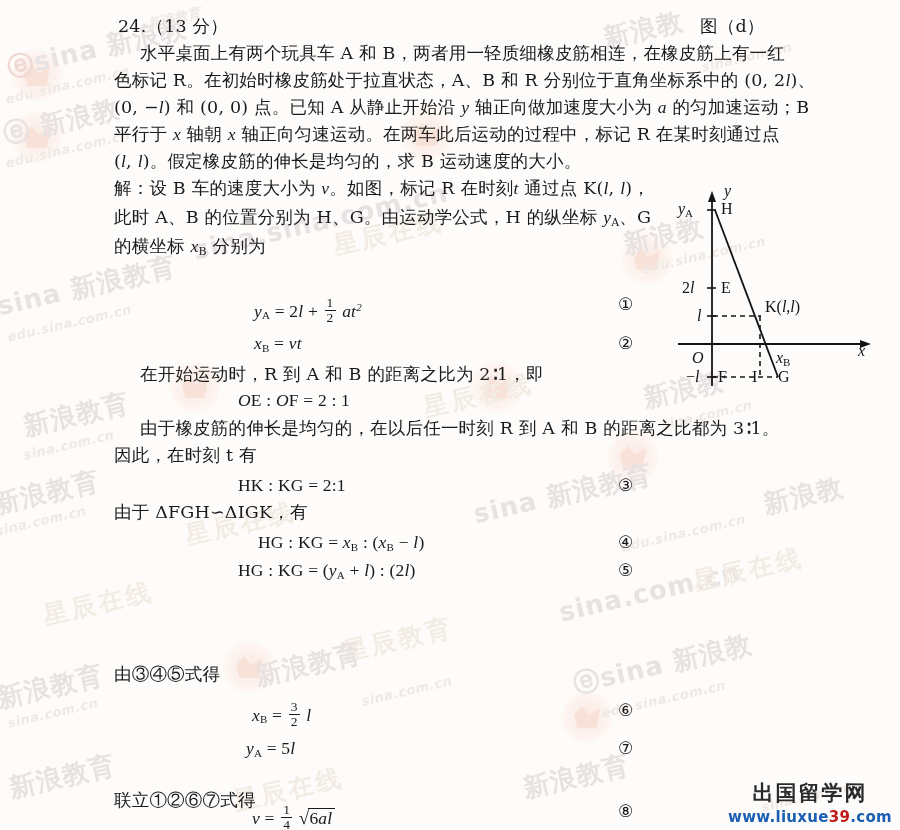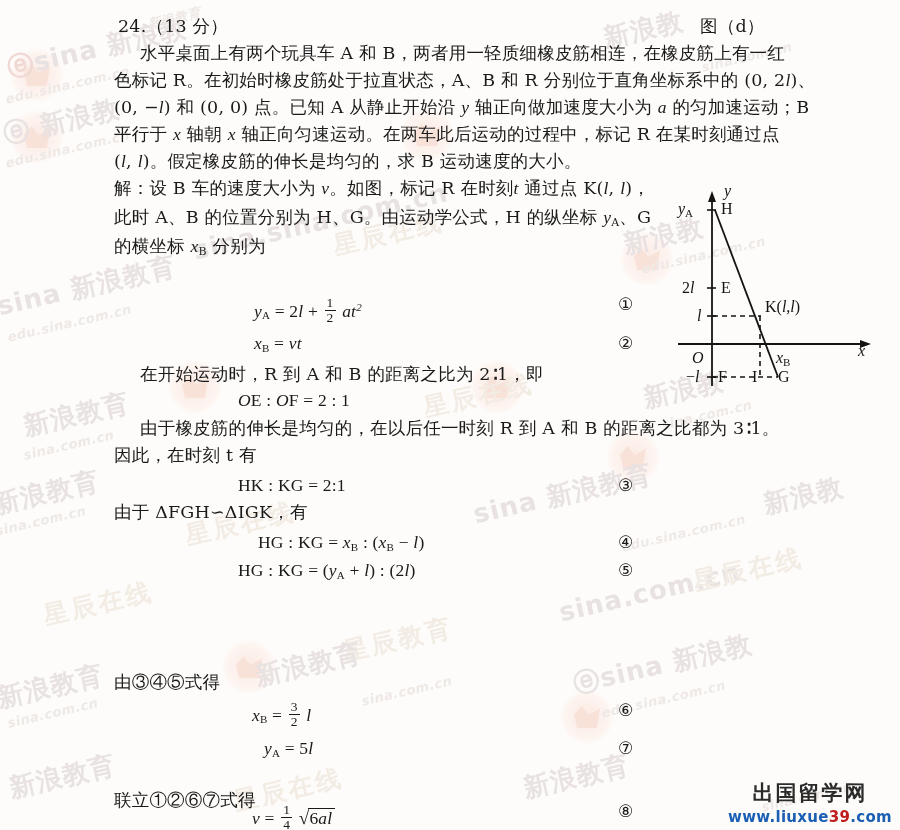--- a/index.html
+++ b/index.html
@@ -248,30 +248,30 @@
     <div class="abs ln" style="left:238px; top:534px;margin-left:20px;">
       HG : KG = <i class="v">x</i><span class="sub">B</span> : (<i class="v">x</i><span class="sub">B</span> − <i class="v">l</i>)
     </div>
     <div class="abs eqnum" style="left:618px; top:532px;">④</div>
 
     <div class="abs ln" style="left:238px; top:562px;">
       HG : KG = (<i class="v">y</i><span class="sub">A</span> + <i class="v">l</i>) : (2<i class="v">l</i>)
     </div>
     <div class="abs eqnum" style="left:618px; top:560px;">⑤</div>
 
-    <div class="abs ln cn" style="left:114px; top:666px;margin-top:8px;">由③④⑤式得</div>
+    <div class="abs ln cn" style="left:114px; top:666px;">由③④⑤式得</div>
 
     <div class="abs ln" style="left:252px; top:700px;">
       <i class="v">x</i><span class="sub">B</span> =
       <span class="frac"><span class="num">3</span><span class="den">2</span></span>
       <i class="v">l</i>
     </div>
     <div class="abs eqnum" style="left:618px; top:700px;">⑥</div>
 
-    <div class="abs ln" style="left:264px; top:740px;">
+    <div class="abs ln" style="left:246px; top:740px;">
       <i class="v">y</i><span class="sub">A</span> = 5<i class="v">l</i>
     </div>
     <div class="abs eqnum" style="left:618px; top:738px;">⑦</div>
 
     <div class="abs ln cn" style="left:114px; top:772px;margin-top:20px;">联立①②⑥⑦式得</div>
 
     <div class="abs ln" style="left:252px; top:803px;">
       <i class="v">v</i> =
       <span class="frac"><span class="num">1</span><span class="den">4</span></span>
       <span style="font-size:19px;">√</span><span class="sqrt">6<i class="v">al</i></span>

